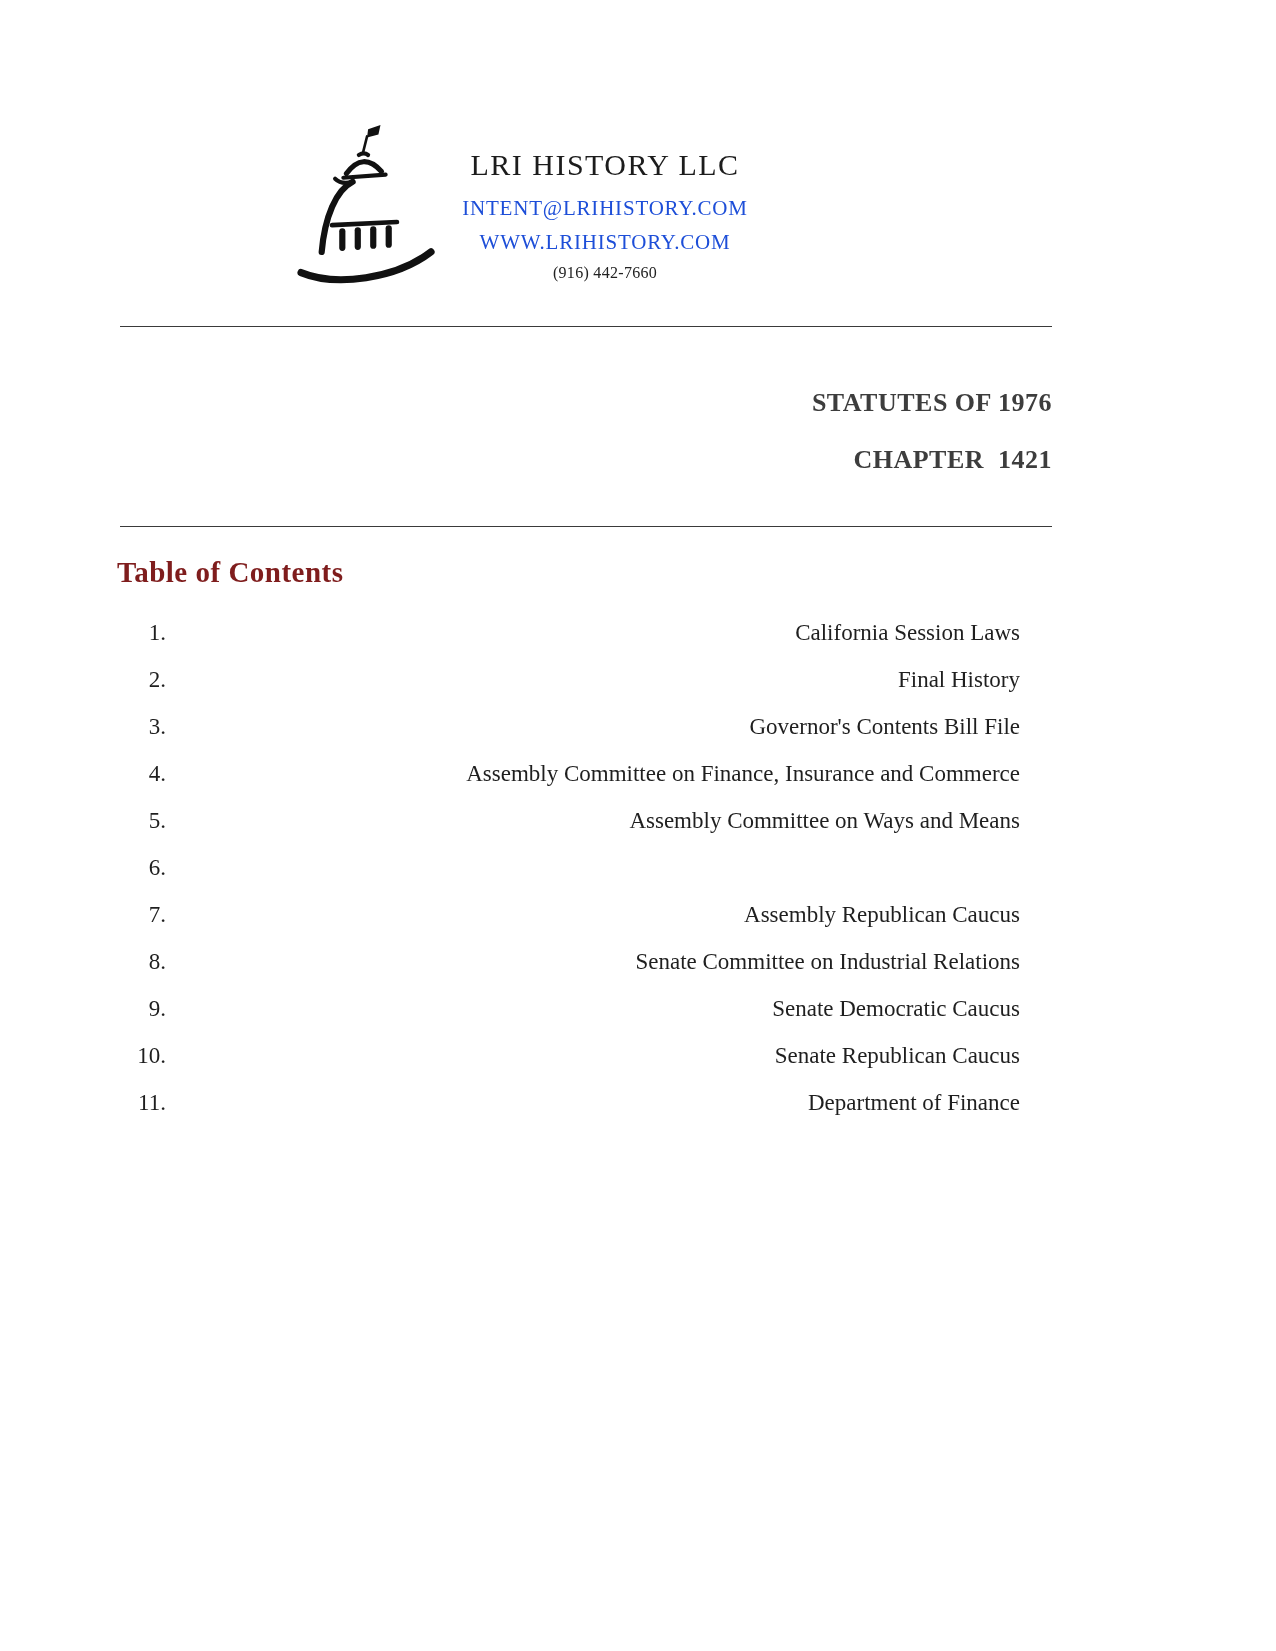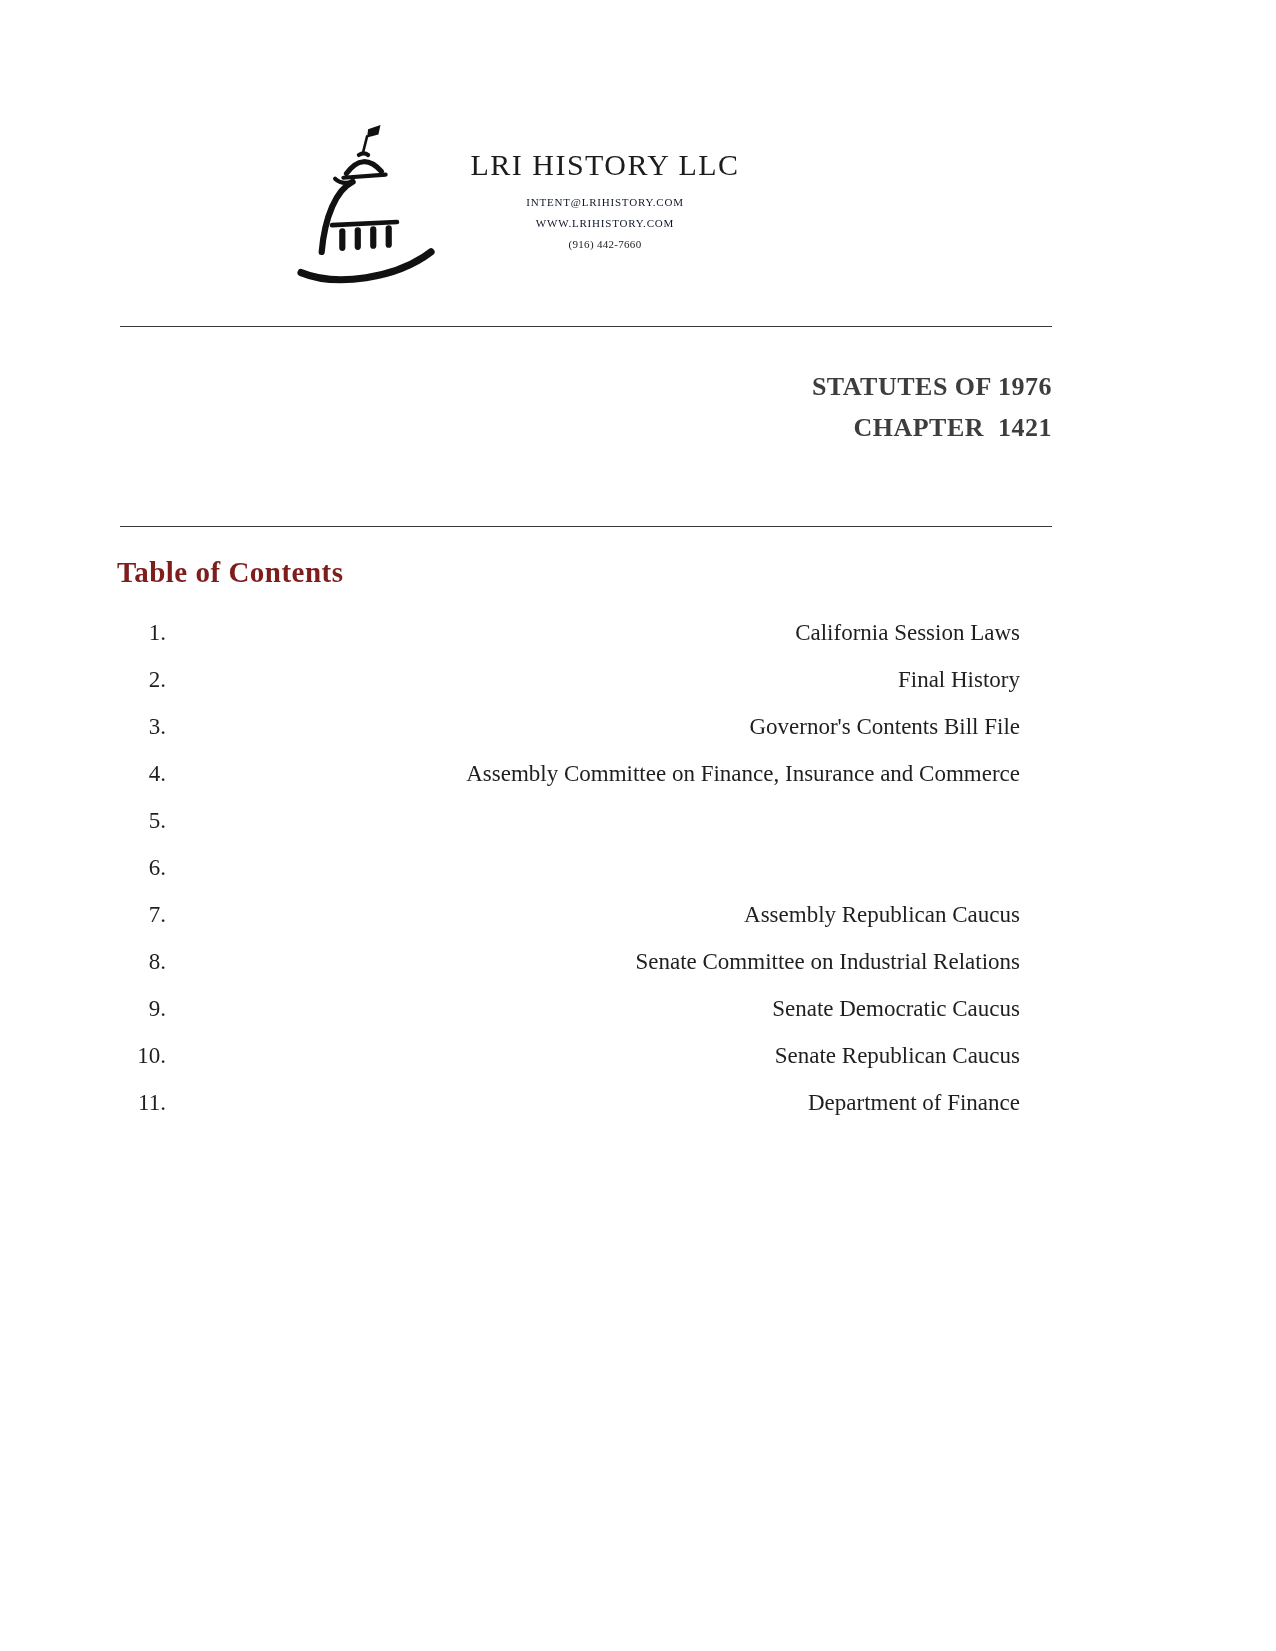--- a/index.html
+++ b/index.html
@@ -31,28 +31,28 @@
     text-align: center;
   }
   .company-name {
     font-size: 30px;
     letter-spacing: 1.5px;
     color: #1c1c1c;
     margin-bottom: 14px;
     white-space: nowrap;
   }
   .contact-line {
-    font-size: 11px;
+    font-size: 21px;
     letter-spacing: 0.8px;
-    color: #0f172a;
+    color: #1d4ed8;
     margin-bottom: 9px;
     white-space: nowrap;
   }
   .phone-line {
-    font-size: 11px;
+    font-size: 16px;
     letter-spacing: 0.3px;
     color: #222222;
     white-space: nowrap;
   }
   
   .rule {
     position: absolute;
     left: 120px;
     width: 932px;
     height: 0;
@@ -65,21 +65,21 @@
     position: absolute;
     right: 224px;
     top: 366px;
     text-align: right;
     font-weight: bold;
     color: #3d3d3d;
     font-size: 26px;
     line-height: 41px;
     letter-spacing: 0.5px;
   }
-  .case-line { white-space: pre; }
+  .case-line { white-space: pre; margin-top: 16px; }
   
   .toc-title {
     position: absolute;
     left: 117px;
     top: 556px;
     font-size: 29px;
     font-weight: bold;
     letter-spacing: 0.5px;
     color: #7f1d1d;
   }
@@ -165,20 +165,21 @@
     <li>
       <span class="toc-num">3.</span>
       <span class="toc-label">Governor's Contents Bill File</span>
     </li>
     <li>
       <span class="toc-num">4.</span>
       <span class="toc-label">Assembly Committee on Finance, Insurance and Commerce</span>
     </li>
     <li>
       <span class="toc-num">5.</span>
+      <span class="toc-label">Assembly Committee on Ways and Means</span>
     </li>
     <li>
       <span class="toc-num">6.</span>
     </li>
     <li>
       <span class="toc-num">7.</span>
       <span class="toc-label">Assembly Republican Caucus</span>
     </li>
     <li>
       <span class="toc-num">8.</span>

